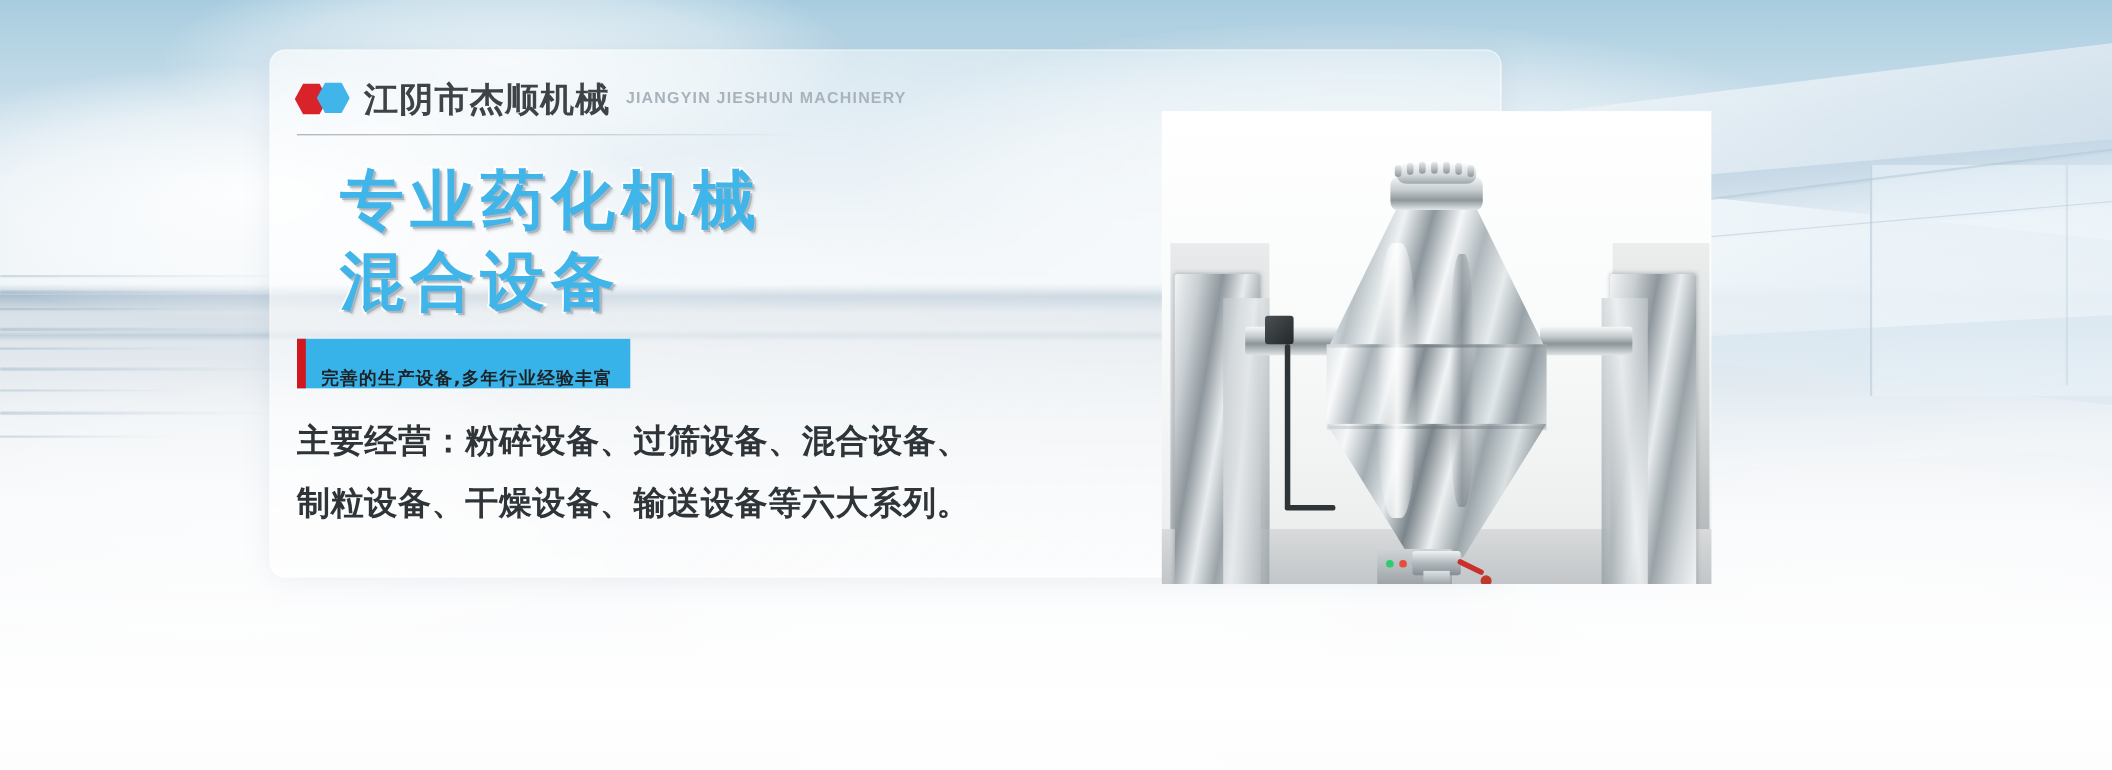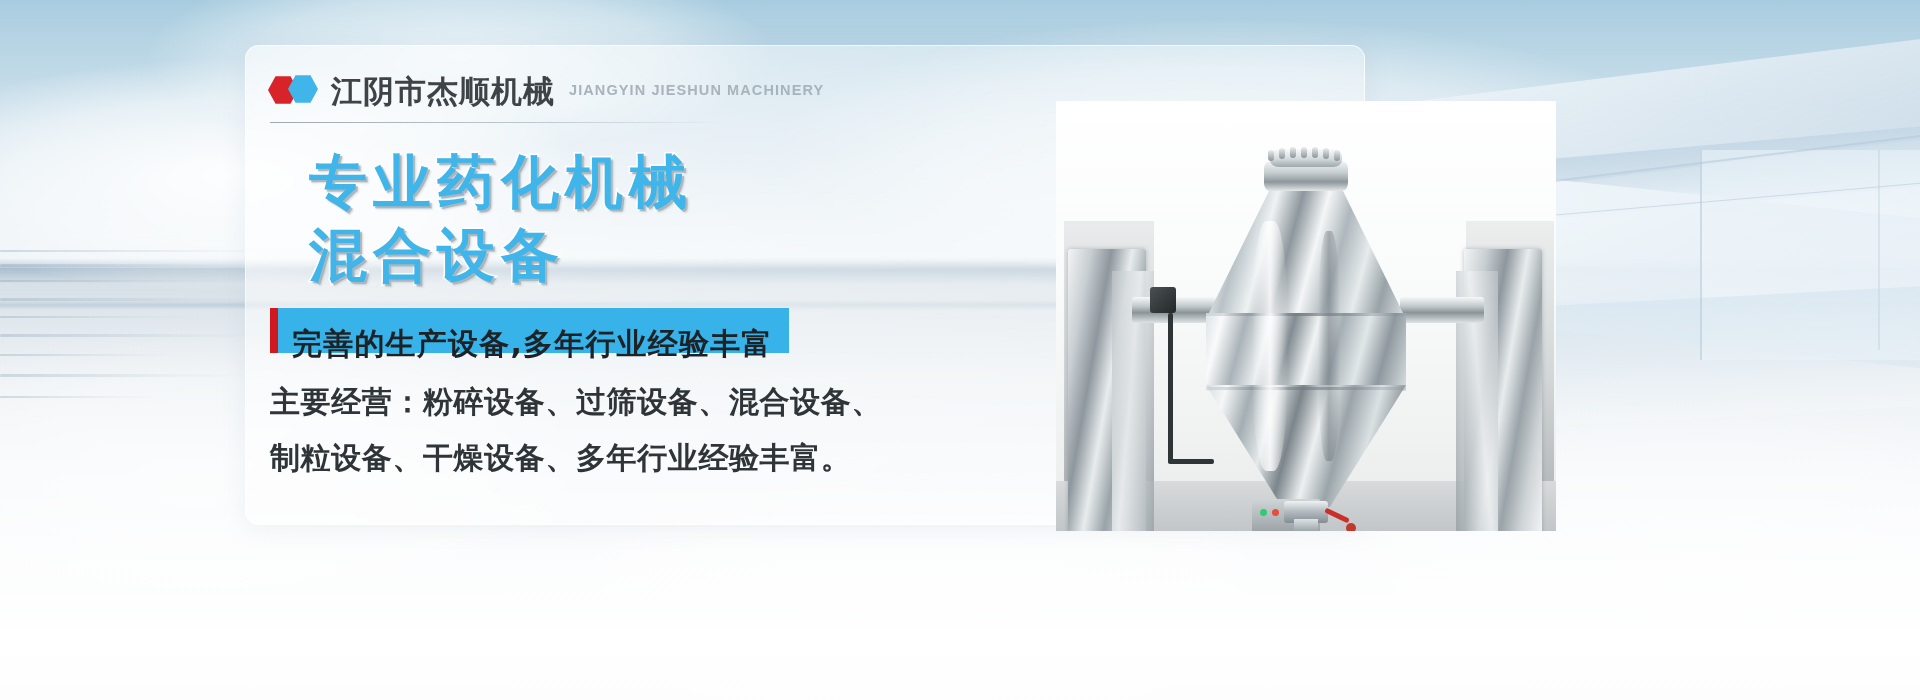--- a/index.html
+++ b/index.html
@@ -134,21 +134,21 @@
   
   .bluebar {
     position:absolute; left:24px; top:262px;
     height:45px; display:flex; align-items:center;
     background:#37b3e9;
     border-left:8px solid #d2181f;
     padding:0 16px 0 14px;
   }
   .bluebar span {
     font-family:"DejaVu Sans","Liberation Sans",sans-serif;
-    font-size:30px; font-weight:700; color:#1d2226;
+    font-size:16px; font-weight:700; color:#1d2226;
     letter-spacing:1.2px; white-space:nowrap;margin-top:27px;
   }
 
   
   .desc { position:absolute; left:24px; top:328px; }
   .desc p {
     font-family:"DejaVu Sans","Liberation Sans",sans-serif;
     font-size:30px; font-weight:700; color:#2e3438;
     letter-spacing:.6px; line-height:1.85; white-space:nowrap;
   }
@@ -349,21 +349,21 @@
       <div class="hl-line">专业药化机械</div>
       <div class="hl-line">混合设备</div>
     </div>
 
     <div class="bluebar">
       <span>完善的生产设备,多年行业经验丰富</span>
     </div>
 
     <div class="desc">
       <p>主要经营：粉碎设备、过筛设备、混合设备、</p>
-      <p>制粒设备、干燥设备、多年行业经验丰富。</p>
+      <p>制粒设备、干燥设备、输送设备等六大系列。</p>
     </div>
 
     <div class="photo">
       <div class="ph-bg"></div>
       <div class="ws ws-left"></div>
       <div class="ws ws-right"></div>
       <div class="ws ws-floor"></div>
 
       <div class="leg leg-l"></div>
       <div class="leg leg-r"></div>

